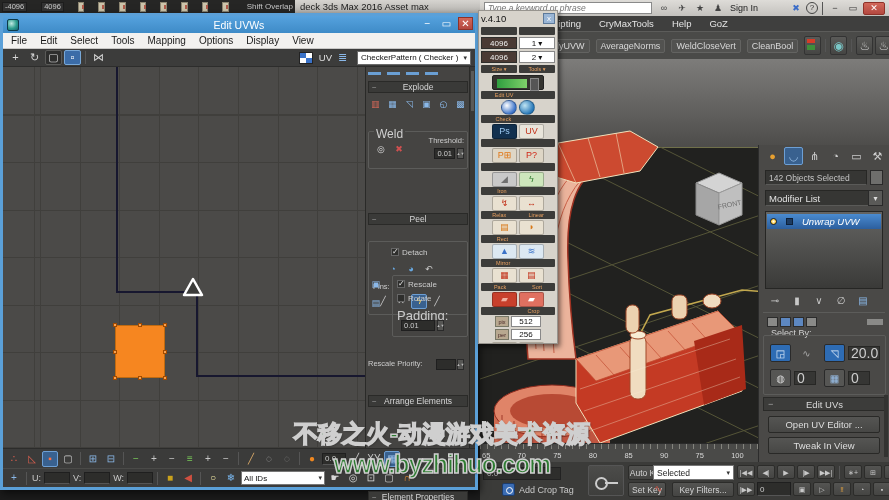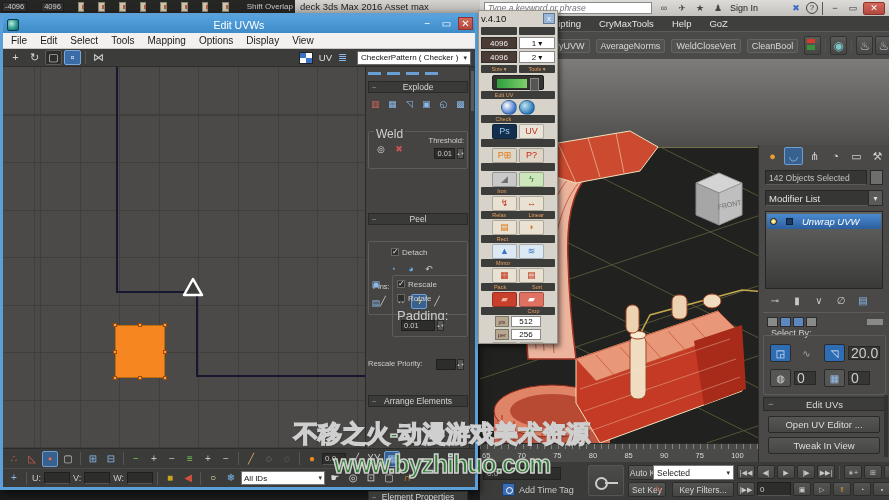--- a/index.html
+++ b/index.html
@@ -364,21 +364,21 @@
       <span class="tick" style="left: 144.4px;">85</span>
       <span class="tick" style="left: 180px;">90</span>
       <span class="tick" style="left: 215.6px;">75</span>
       <span class="tick" style="left: 251.2px;">100</span>
     </div>
 
   <div class="abs" id="statusbar">
     <div id="coordfld">0.0</div>
     <div id="addtag">
       <span id="addtagic"></span>
-      <span>Add Time Tag</span>
+      <span>Add Crop Tag</span>
     </div>
     <div id="keybtn"></div>
     <div class="sb-btn" style="left:148px;top:3px;width:38px">Auto Key</div>
     <div class="sb-btn" style="left:148px;top:20px;width:38px">Set Key</div>
     <div id="seldd">
         <span>Selected</span>
         <span class="dda" style="margin-left:auto">▾</span>
       </div>
     <div id="curveic">∿</div>
     <div class="sb-btn" style="left:192px;top:20px;width:62px">Key Filters...</div>

